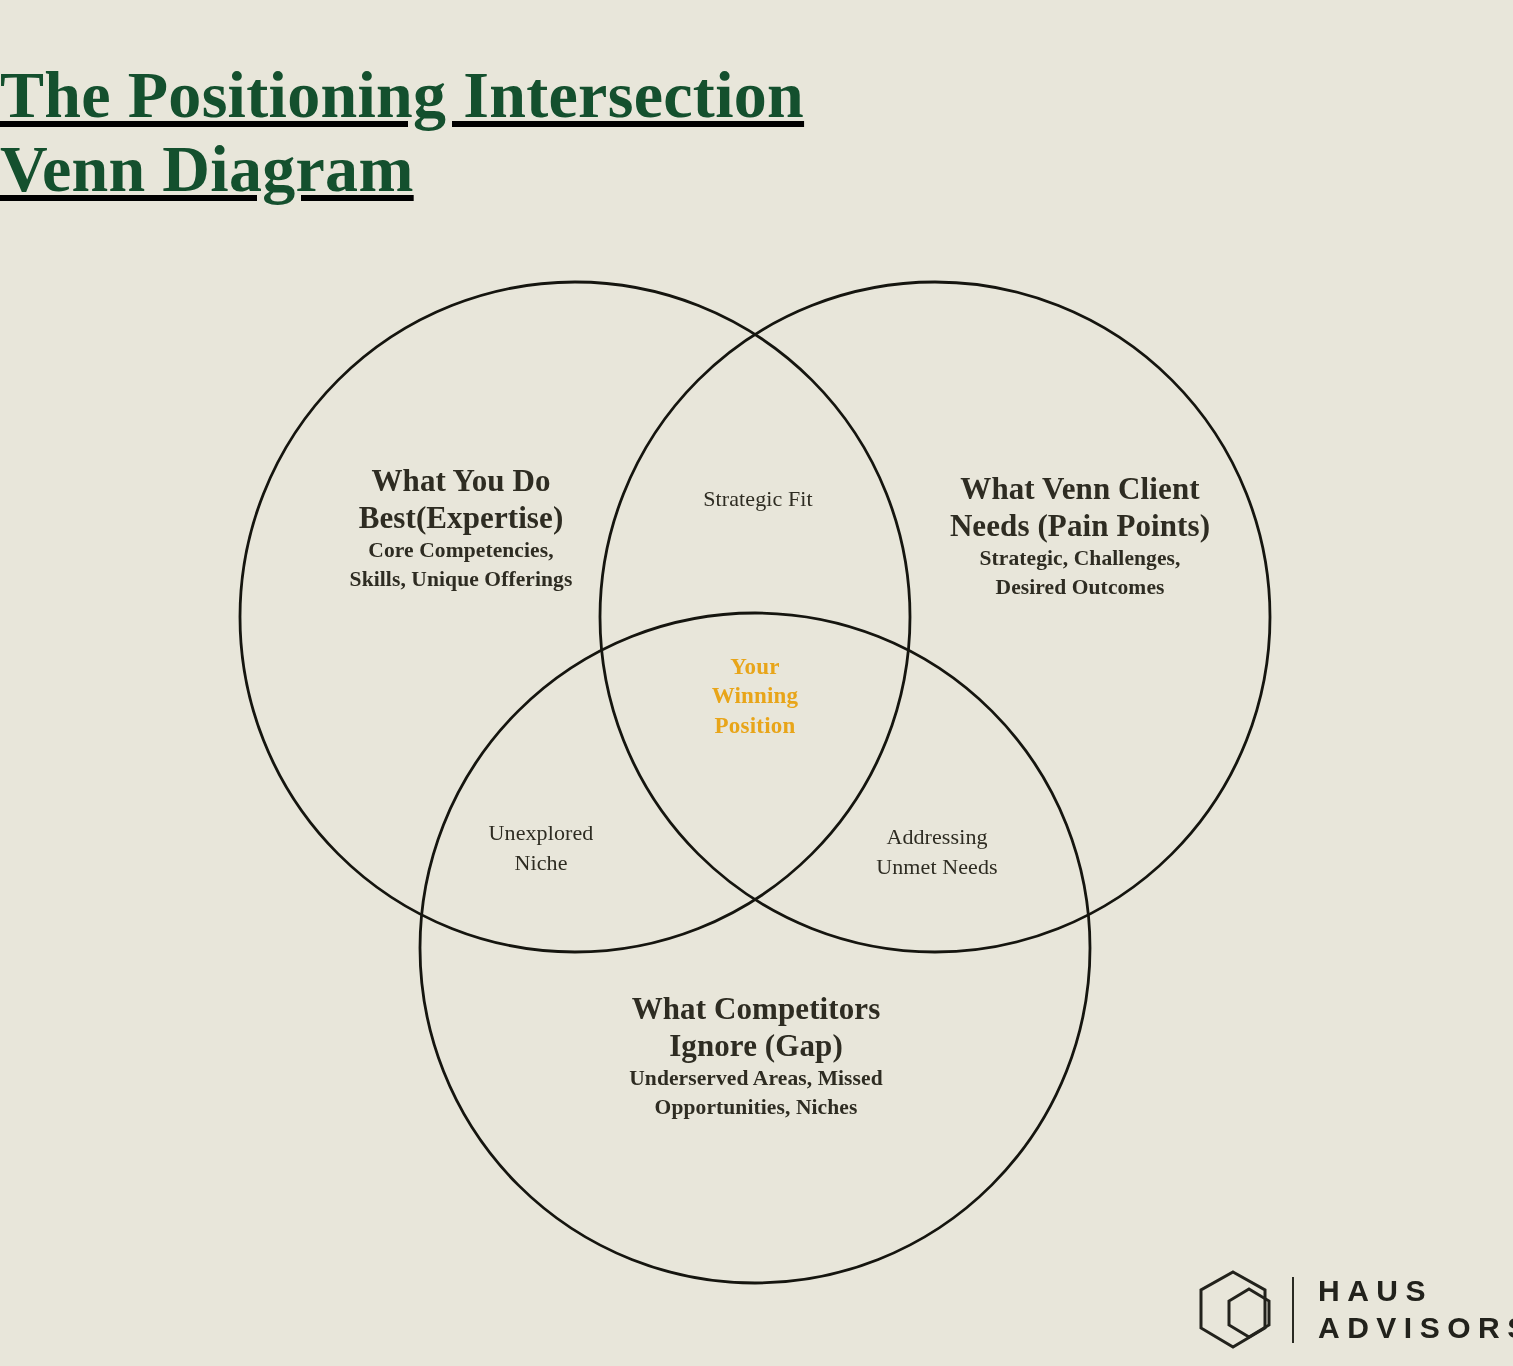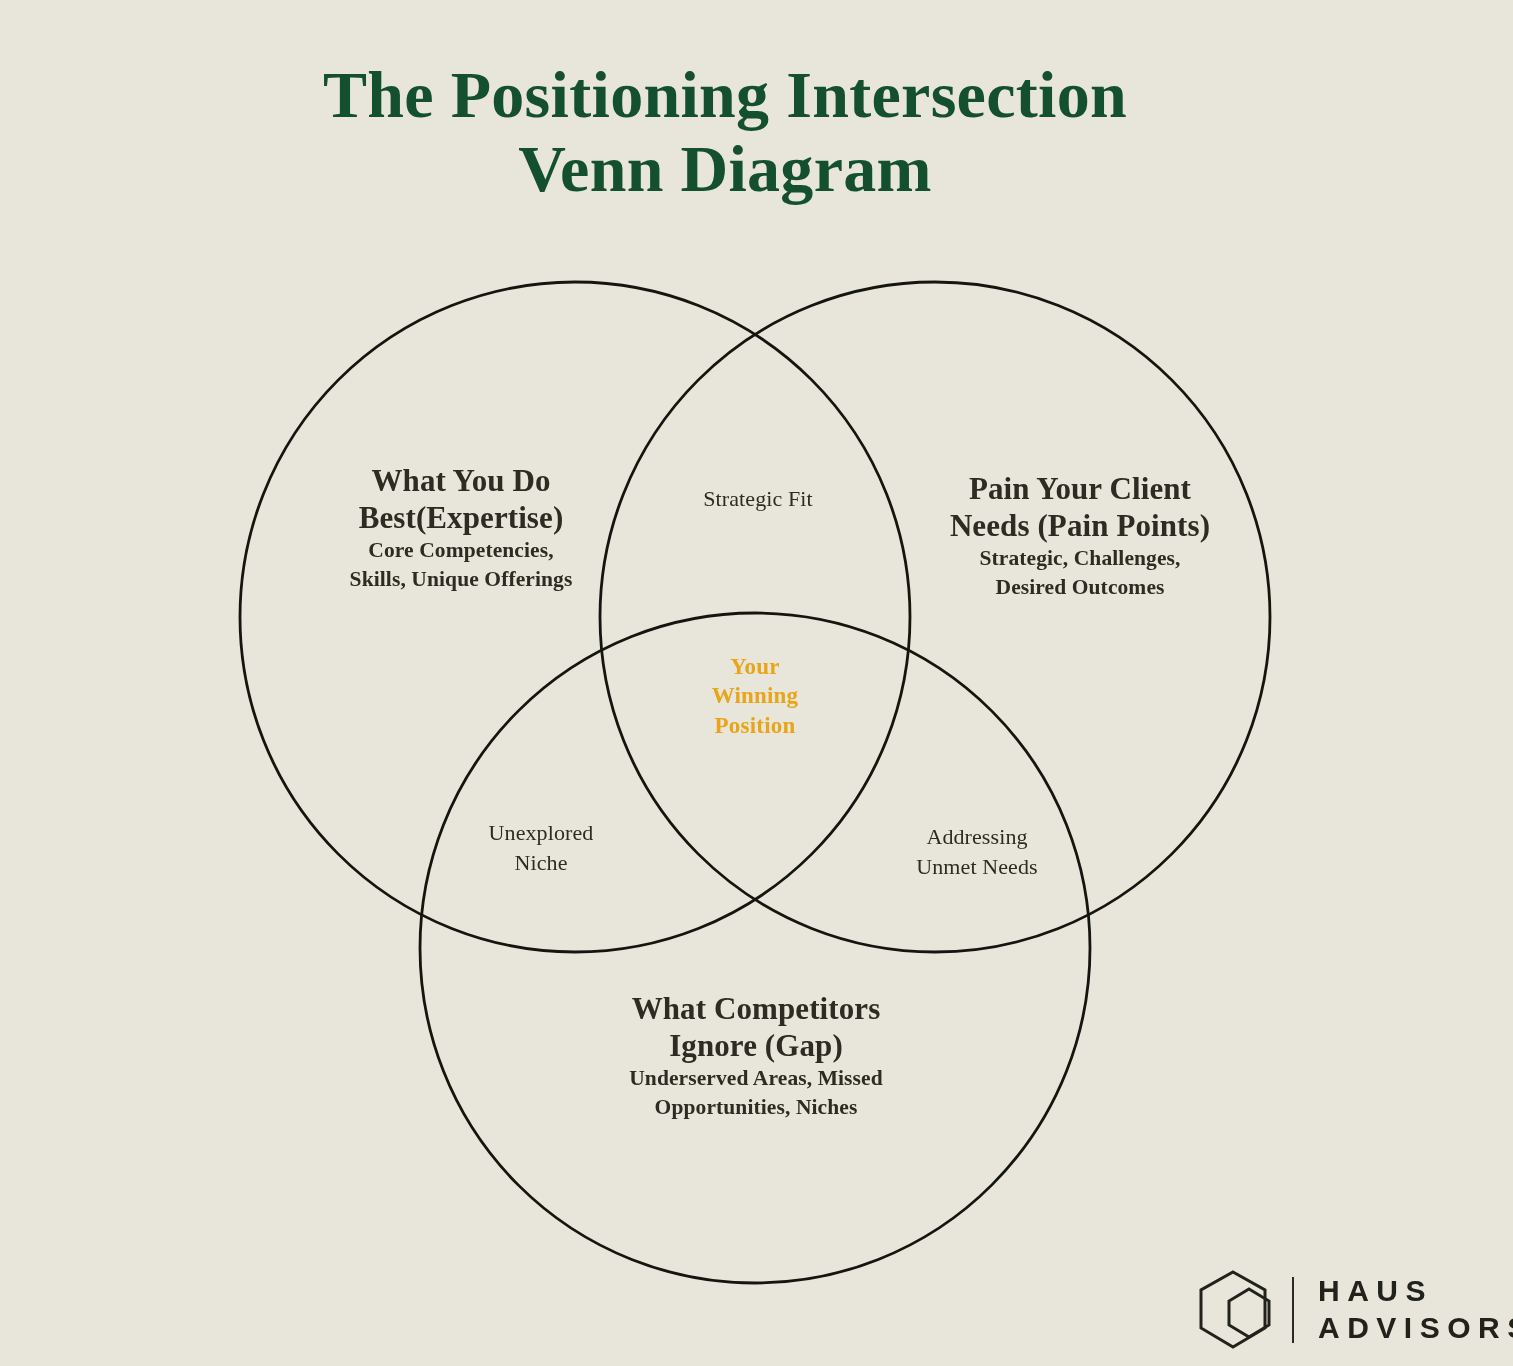--- a/index.html
+++ b/index.html
@@ -20,22 +20,23 @@
     height: 1366px;
     background: #e8e6da;
   }
 
   
   .title-block {
     position: absolute;
     top: 58px;
     left: 0;
     width: 1450px;
-    text-align: center;
+    text-align: left;
     line-height: 1.12;
+    text-decoration: underline;
   }
   .title-line {
     font-family: "Liberation Serif", "DejaVu Serif", serif;
     font-size: 66px;
     font-weight: 700;
     color: #14502e;
     letter-spacing: 0.3px;
     display: block;
   }
 
@@ -86,21 +87,21 @@
     color: #e8a519;
     letter-spacing: 0.2px;
   }
 
   
   #set-left        { left: 283px;  top: 462px;  width: 356px; }
   #set-right       { left: 880px;  top: 470px;  width: 400px; }
   #set-bottom      { left: 538px;  top: 990px;  width: 436px; }
   #inter-top       { left: 639px;  top: 484px;  width: 238px; }
   #inter-bleft     { left: 430px;  top: 818px;  width: 222px; }
-  #inter-bright    { left: 864px;  top: 822px;  width: 226px; }
+  #inter-bright    { left: 824px;  top: 822px;  width: 226px; }
   #inter-center    { left: 633px;  top: 652px;  width: 244px; }
 
   
   #logo {
     position: absolute;
     left: 1196px;
     top: 1268px;
     display: flex;
     align-items: center;
     height: 84px;
@@ -148,21 +149,21 @@
       <div>Best(Expertise)</div>
     </div>
     <div class="set-sub">
       <div>Core Competencies,</div>
       <div>Skills, Unique Offerings</div>
     </div>
   </div>
 
   <div class="lbl" id="set-right">
     <div class="set-title">
-      <div>Pain Your Client</div>
+      <div>What Venn Client</div>
       <div>Needs (Pain Points)</div>
     </div>
     <div class="set-sub">
       <div>Strategic, Challenges,</div>
       <div>Desired Outcomes</div>
     </div>
   </div>
 
   <div class="lbl" id="set-bottom">
     <div class="set-title">

